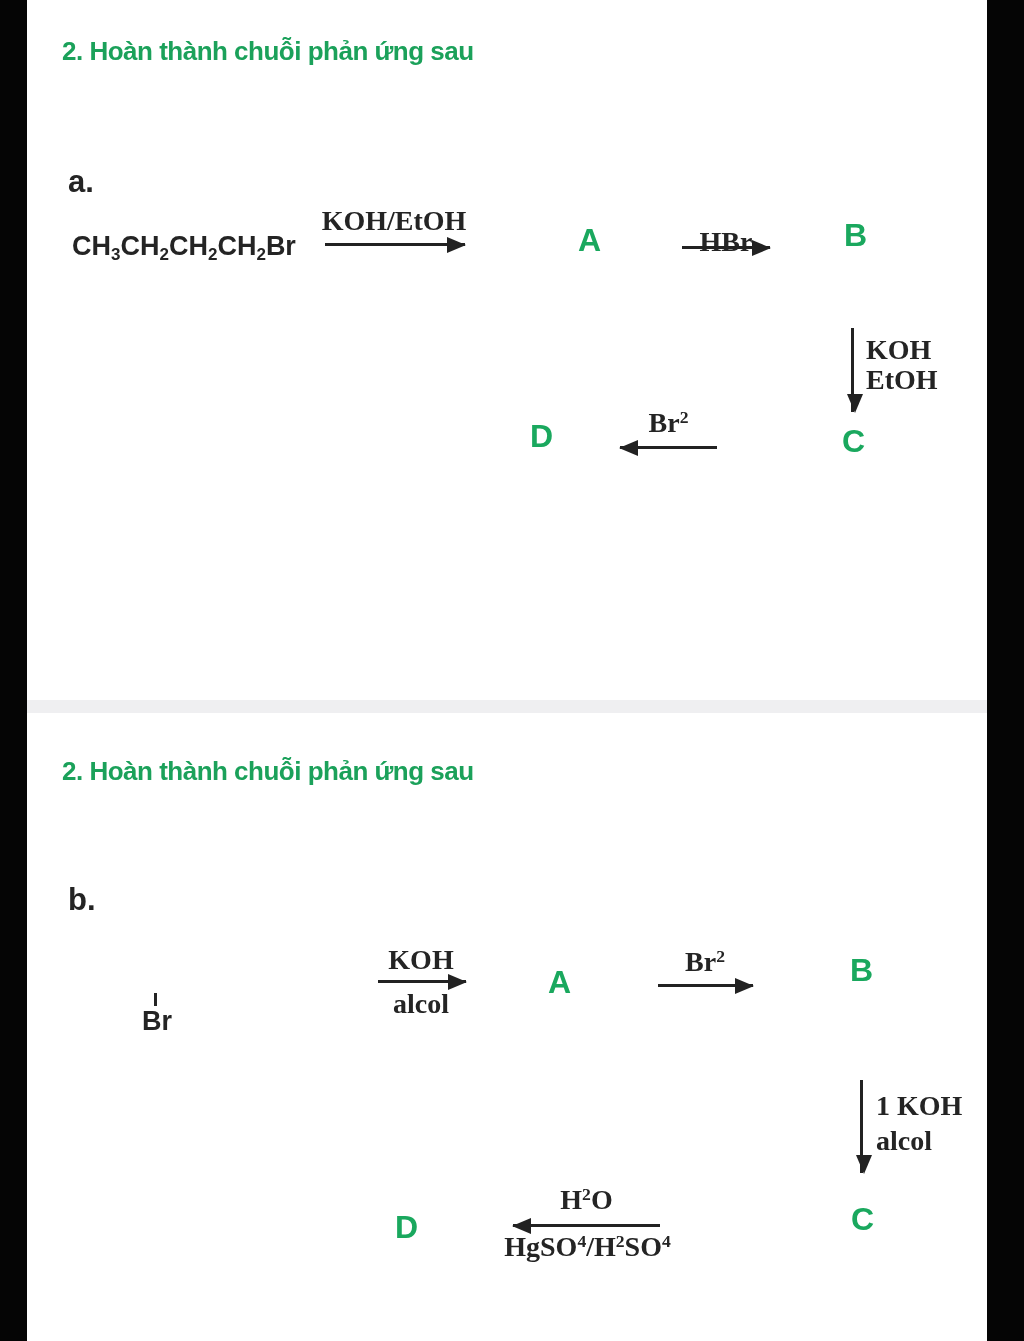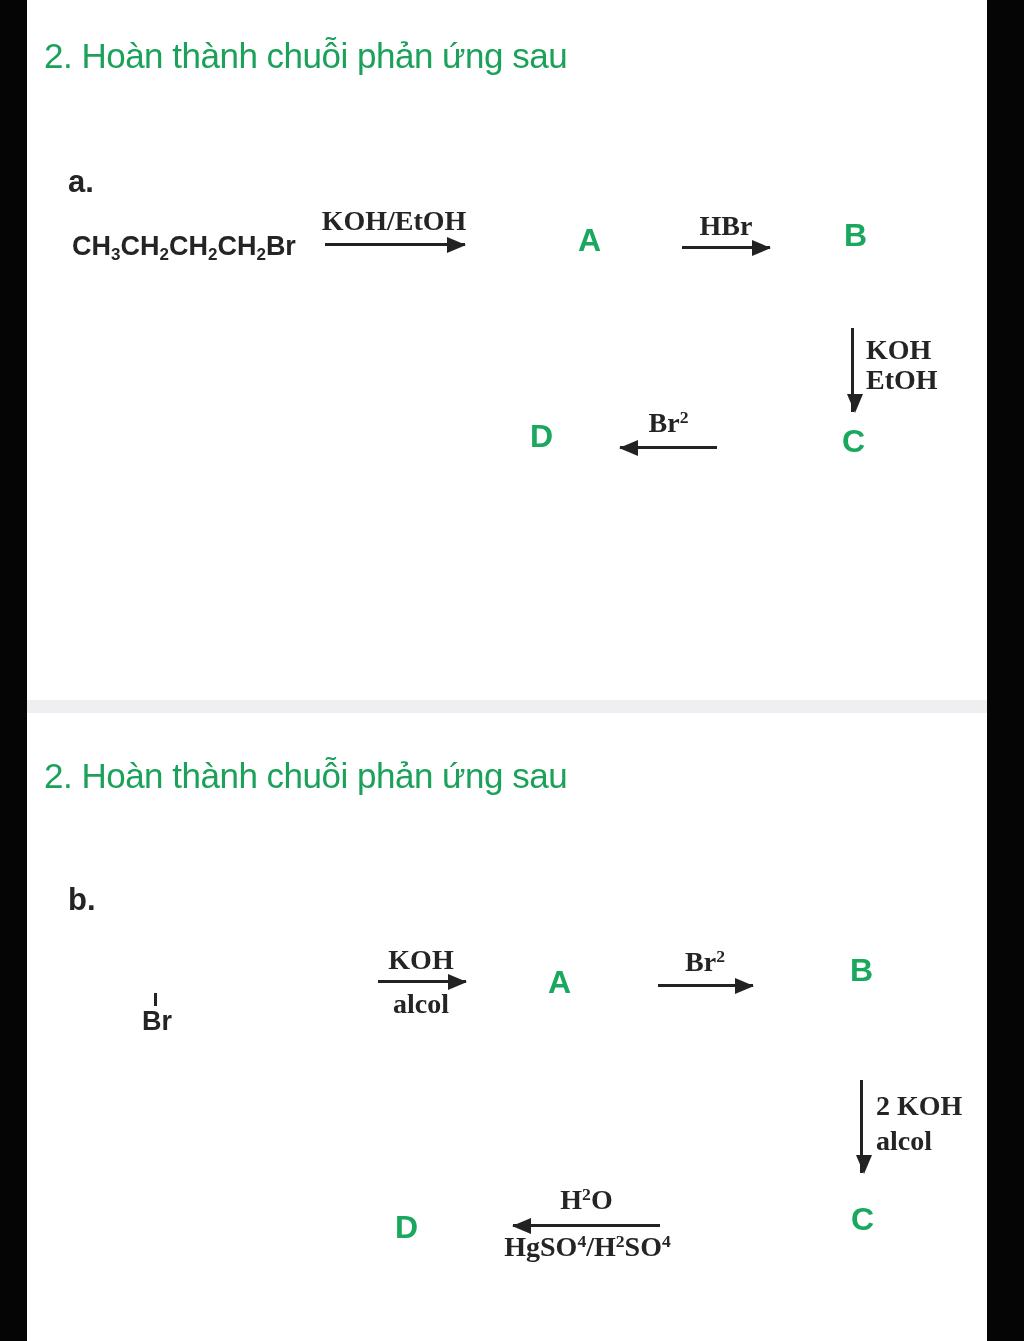--- a/index.html
+++ b/index.html
@@ -10,22 +10,22 @@
     overflow:hidden;
     font-family:"Liberation Sans", sans-serif;
     color:#1e1e1e;
   }
   .edge-bar{position:absolute;top:0;height:1341px;background:#050505;}
   #edge-left{left:0;width:27px;}
   #edge-right{left:987px;width:37px;}
   .divider{position:absolute;left:27px;width:960px;top:700px;height:13px;background:#efeff1;}
 
   .sec-title{
-    position:absolute;left:44px;
-    font-size:35px;font-weight:normal;letter-spacing:-0.5px;
+    position:absolute;left:62px;
+    font-size:26px;font-weight:bold;letter-spacing:-0.5px;
     color:#1ba15a;white-space:nowrap;
   }
   #title-a{top:36px;}
   #title-b{top:756px;}
 
   .part-label{position:absolute;font-size:31px;font-weight:bold;color:#242424;}
   #part-a{left:68px;top:164px;}
   #part-b{left:68px;top:882px;}
 
   .formula{
@@ -49,21 +49,21 @@
   #b-D{left:395px;top:1211px;}
 
   
   .reagent{
     position:absolute;font-size:28px;font-weight:bold;color:#242424;
     white-space:nowrap;line-height:1;font-family:Liberation Serif, serif;
   }
   .reagent .sub{font-size:0.63em;vertical-align:-0.28em;}
   .centered{display:flex;justify-content:center;}
   #lbl-koh-etoh{left:321px;width:146px;top:207px;}
-  #lbl-hbr{left:682px;width:88px;top:212px;}
+  #lbl-hbr{left:682px;width:88px;top:228px;}
   #lbl-a-koh{left:866px;top:336px;}
   #lbl-a-etoh{left:866px;top:366px;}
   #lbl-a-br2{left:620px;width:97px;top:409px;}
   #lbl-b-koh{left:378px;width:86px;top:946px;}
   #lbl-b-alcol{left:378px;width:86px;top:990px;}
   #lbl-b-br2{left:658px;width:94px;top:948px;}
   #lbl-2koh{left:876px;top:1092px;}
   #lbl-b-alcol2{left:876px;top:1127px;}
   #lbl-h2o{left:513px;width:147px;top:1186px;}
   #lbl-hgso4{left:505px;width:165px;top:1233px;}
@@ -148,21 +148,21 @@
 
   <div class="reagent centered" id="lbl-b-br2">
       <span>Br</span>
       <span class="sub">2</span>
     </div>
   <div class="harrow right" id="arrow-b2"></div>
 
   <div class="letter" id="b-B">B</div>
 
   <div class="varrow" id="arrow-b-down"></div>
-  <div class="reagent" id="lbl-2koh">2 KOH</div>
+  <div class="reagent" id="lbl-2koh">1 KOH</div>
   <div class="reagent" id="lbl-b-alcol2">alcol</div>
 
   <div class="letter" id="b-C">C</div>
 
   <div class="reagent centered" id="lbl-h2o">
       <span>H</span>
       <span class="sub">2</span>
       <span>O</span>
     </div>
   <div class="harrow left" id="arrow-b3"></div>

